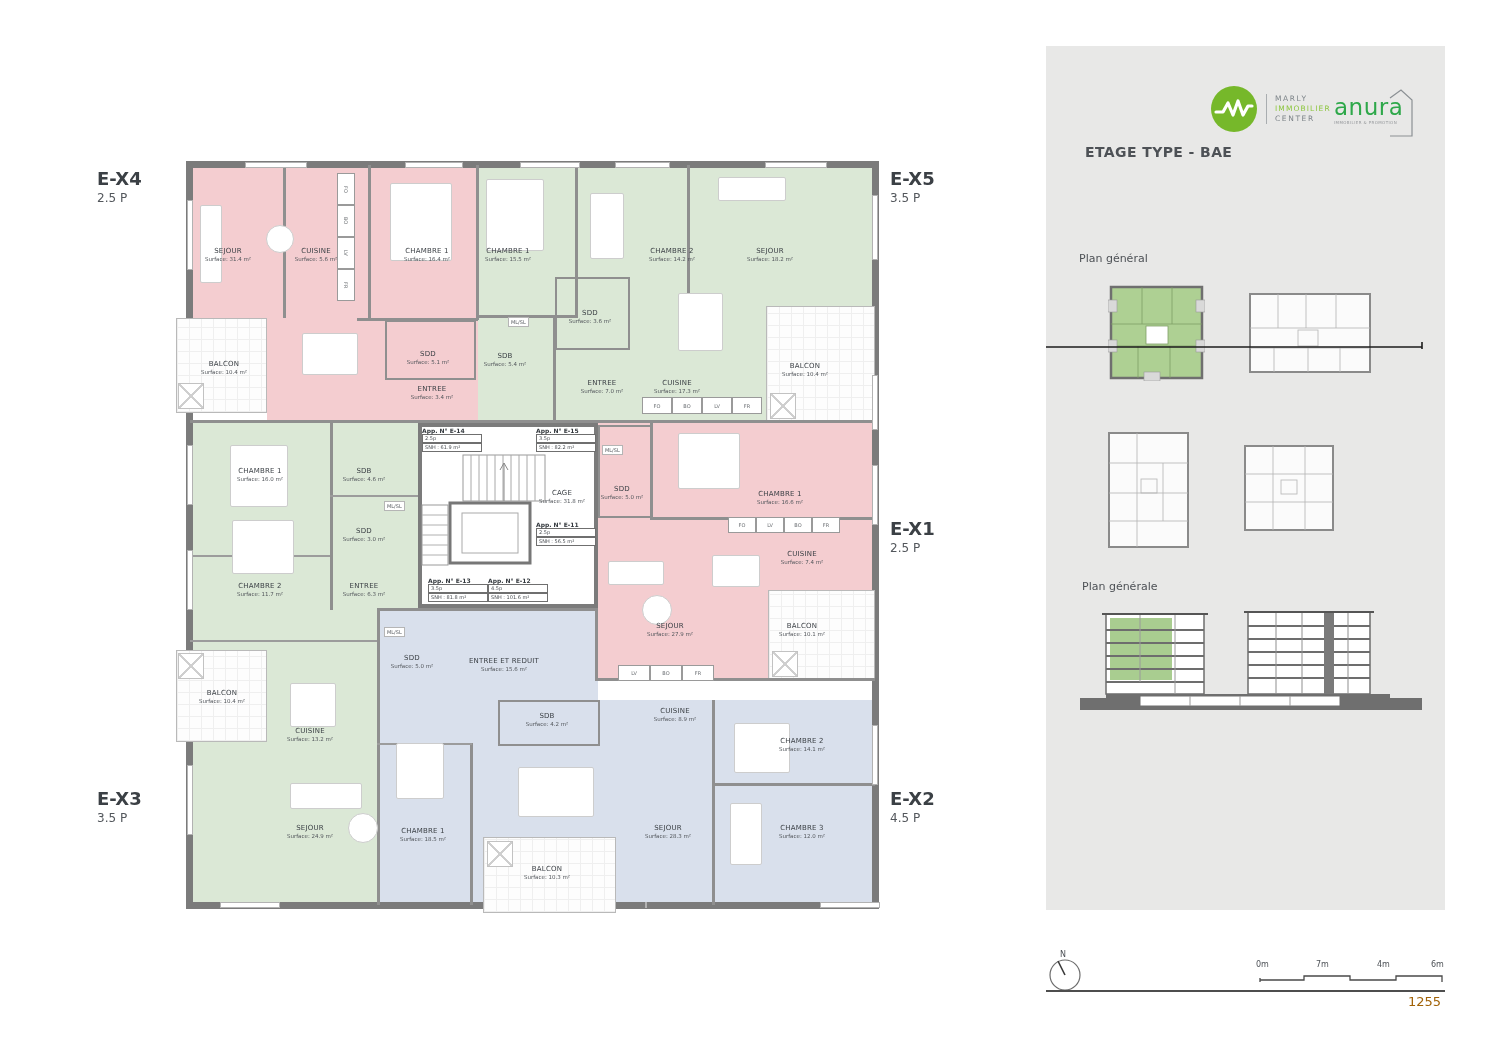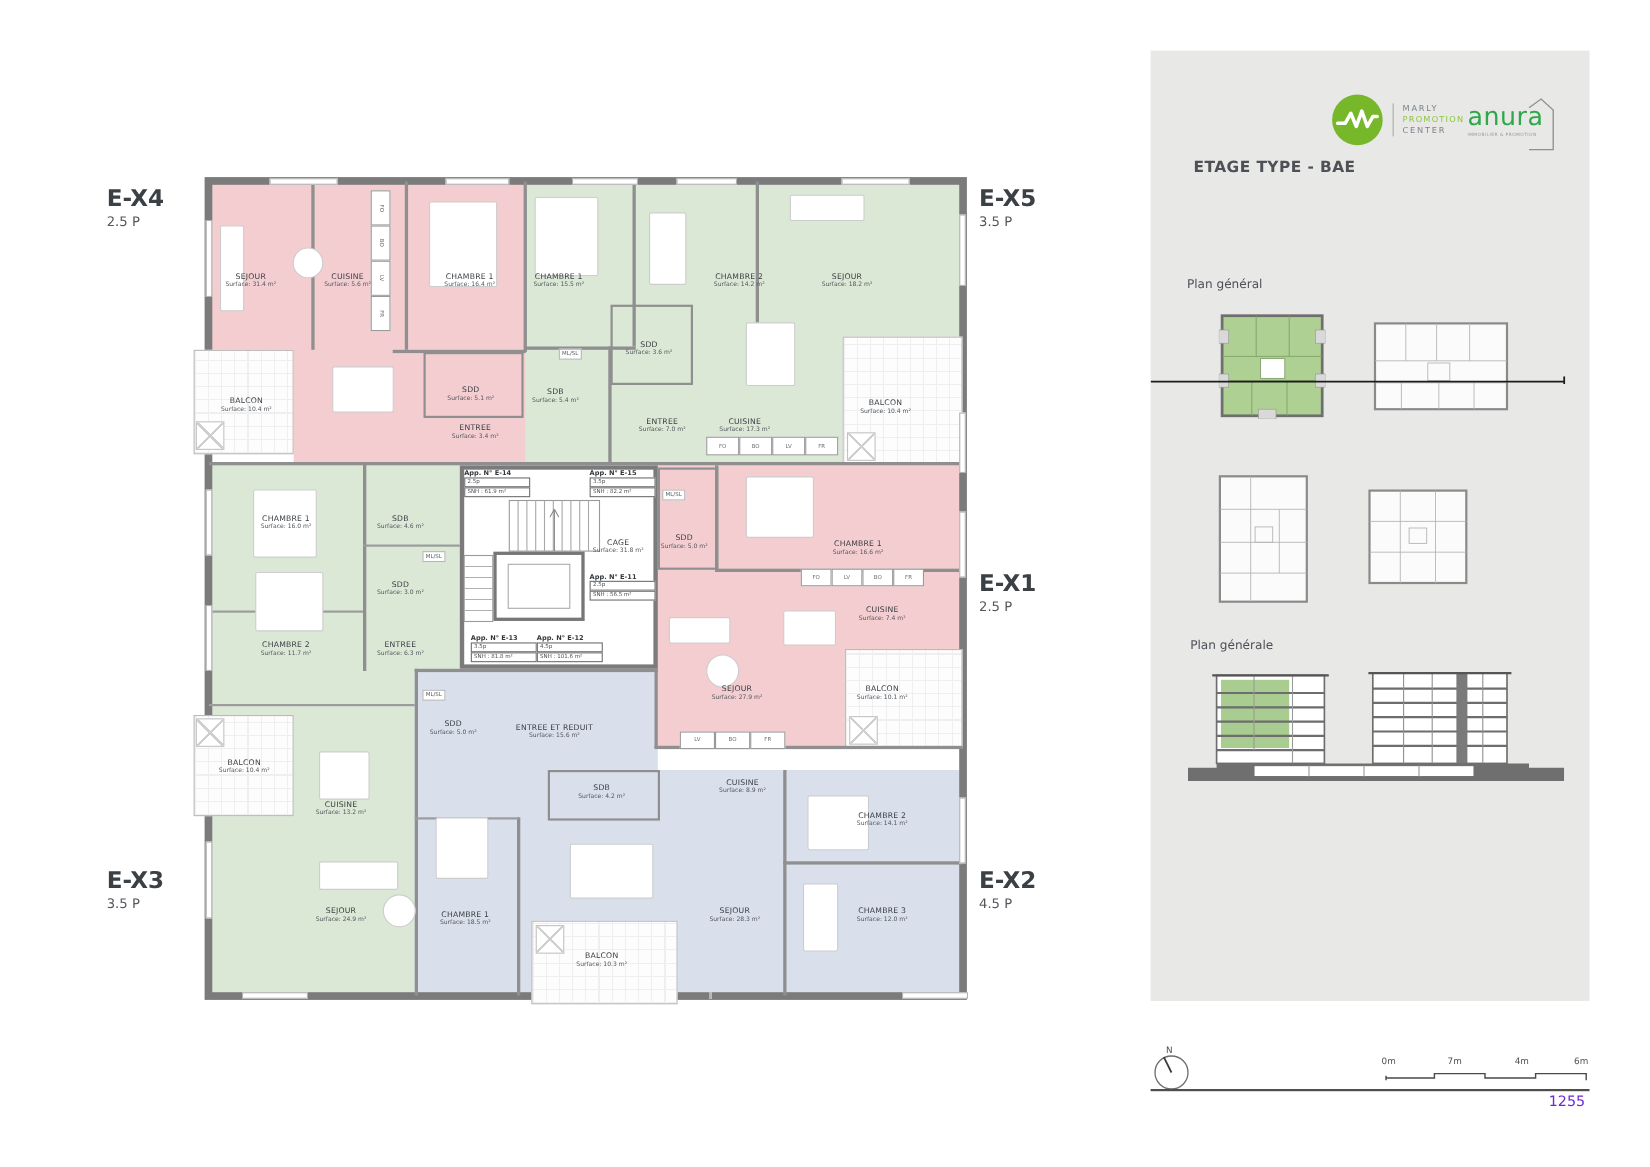--- a/index.html
+++ b/index.html
@@ -30,39 +30,39 @@
   .appbox .cell{border:1px solid #6f6f6f;background:#fff;font-size:5px;color:#4b4f54;padding:0 2px;line-height:7px;white-space:nowrap;}
   .strip{position:absolute;display:flex;z-index:5;}
   .strip .c{border:1px solid #9a9a9a;background:#fff;font-size:5px;color:#6a6e72;display:flex;align-items:center;justify-content:center;}
   .furn{position:absolute;background:#fff;border:1px solid #cdcdcd;border-radius:2px;z-index:3;}
   .furn.round{border-radius:50%;}
   .winh{position:absolute;height:6px;background:#fff;border:1px solid #b2b2b2;z-index:4;}
   .winv{position:absolute;width:6px;background:#fff;border:1px solid #b2b2b2;z-index:4;}
 
   
   .unitlab{position:absolute;z-index:8;}
-  .unitlab .uid{font-size:21px;font-weight:bold;color:#3b4045;}
+  .unitlab .uid{font-size:18px;font-weight:bold;color:#3b4045;}
   .unitlab .up{font-size:12px;color:#53575c;margin-top:2px;}
 
   
   .panel{position:absolute;left:1046px;top:46px;width:399px;height:864px;background:#e8e8e7;}
   .panel .sect{position:absolute;color:#4d5156;}
   .sb-title{font-size:14px;font-weight:bold;color:#3b4045;letter-spacing:.4px;}
   .sb-label{font-size:11px;color:#4d5156;}
   .miclogo{position:absolute;left:164px;top:39px;display:flex;align-items:center;}
   .micwords{margin-left:8px;padding-left:8px;border-left:1px solid #a9adb0;line-height:1.3;}
   .micwords .w1,.micwords .w3{font-size:7.5px;letter-spacing:1.6px;color:#7e858a;}
   .micwords .w2{font-size:7.5px;letter-spacing:1.1px;color:#8dc63f;}
   .anura{position:absolute;left:288px;top:50px;width:78px;}
   .anura .an{font-size:23px;color:#2ea84a;line-height:1;letter-spacing:.5px;}
   .anura .tag{font-size:4px;color:#96999c;letter-spacing:.4px;margin-top:1px;}
   .anura svg{position:absolute;right:-10px;top:-10px;}
   .cutline{position:absolute;left:0;top:296px;width:382px;height:10px;z-index:5;}
   .footer-line{position:absolute;left:0;right:0;top:944px;border-top:2px solid #4e4e4e;}
-  .pagenum{position:absolute;right:4px;top:948px;font-size:13px;color:#6d28d9;}
+  .pagenum{position:absolute;right:4px;top:948px;font-size:13px;color:#a16207;}
   .scale-lab{position:absolute;font-size:8px;color:#4d5156;}
   .north-n{position:absolute;font-size:8px;color:#4d5156;}
 </style>
 </head>
 <body>
 
 <div class="canvas">
 
   <div class="unitlab" style="left:97px;top:168px">
     <div class="uid">E-X4</div>
@@ -416,21 +416,21 @@
 
   <div class="panel">
 
     <div class="miclogo">
       <svg width="48" height="48" viewBox="0 0 48 48">
         <circle cx="24" cy="24" r="23" fill="#76b82a"></circle>
         <polyline points="6,27 13,27 18,18 23,30 28,16 33,30 38,21 42,21" fill="none" stroke="#ffffff" stroke-width="3.2" stroke-linecap="round" stroke-linejoin="round"></polyline>
       </svg>
       <div class="micwords">
         <div class="w1">MARLY</div>
-        <div class="w2">PROMOTION</div>
+        <div class="w2">IMMOBILIER</div>
         <div class="w3">CENTER</div>
       </div>
     </div>
 
     <div class="anura">
       <svg width="34" height="60" viewBox="0 0 34 60">
         <polyline points="2,50 24,50 24,14 13,4 2,12" fill="none" stroke="#8b9094" stroke-width="1.2"></polyline>
       </svg>
       <div class="an">anura</div>
       <div class="tag">IMMOBILIER &amp; PROMOTION</div>

